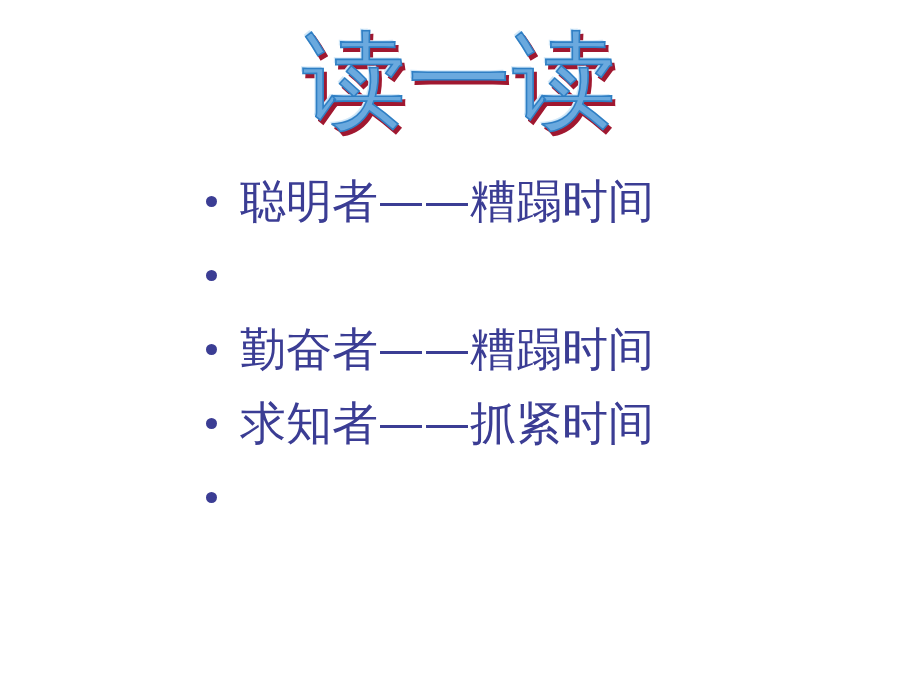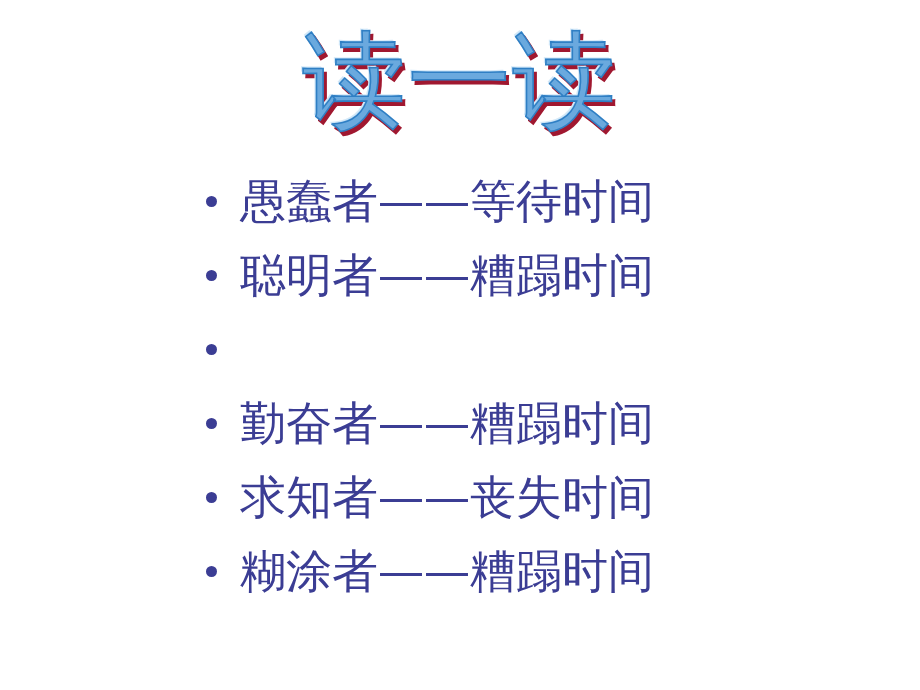--- a/index.html
+++ b/index.html
@@ -108,36 +108,31 @@
   <div id="title-block">
     <div id="slide-title">
       <span class="t-shadow" aria-hidden="true">读一读</span>
       <span class="t-main">读一读</span>
     </div>
   </div>
 
   <ul id="bullet-list">
     <li>
       <span class="bullet-dot"></span>
-      <span class="bullet-text">愚蠢者——等待时间</span>
-    </li>
-    <li>
-      <span class="bullet-dot"></span>
       <span class="bullet-text">聪明者——糟蹋时间</span>
     </li>
     <li>
       <span class="bullet-dot"></span>
     </li>
     <li>
       <span class="bullet-dot"></span>
       <span class="bullet-text">勤奋者——糟蹋时间</span>
     </li>
     <li>
       <span class="bullet-dot"></span>
-      <span class="bullet-text">求知者——丧失时间</span>
+      <span class="bullet-text">求知者——抓紧时间</span>
     </li>
     <li>
       <span class="bullet-dot"></span>
-      <span class="bullet-text">糊涂者——糟蹋时间</span>
     </li>
   </ul>
 
 </div>
 
 </body></html>

